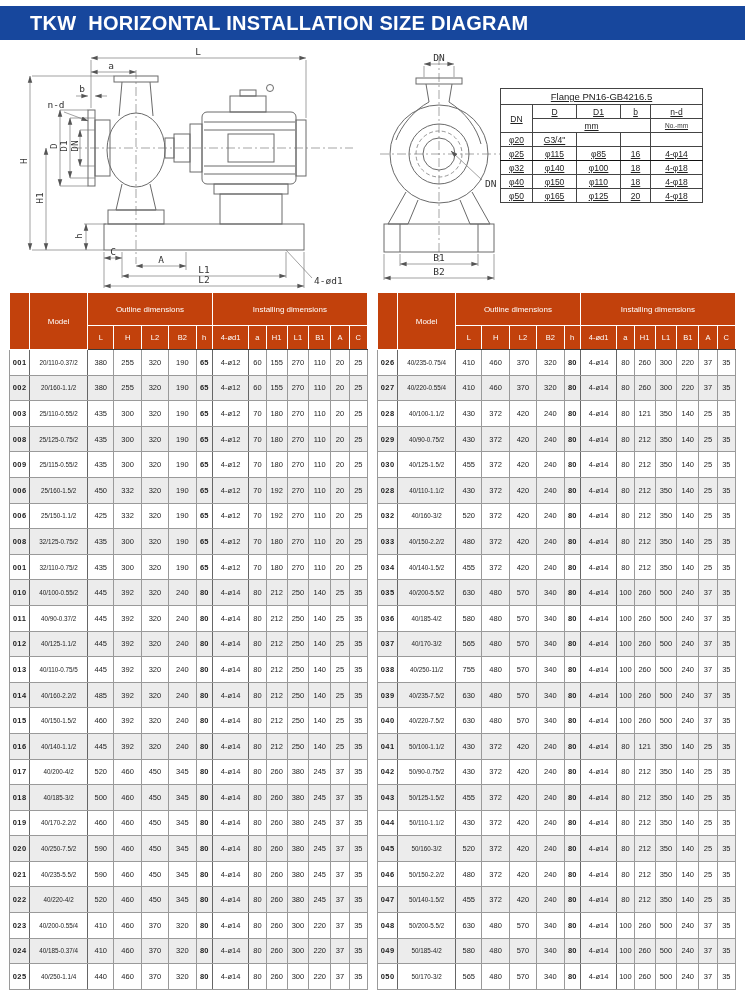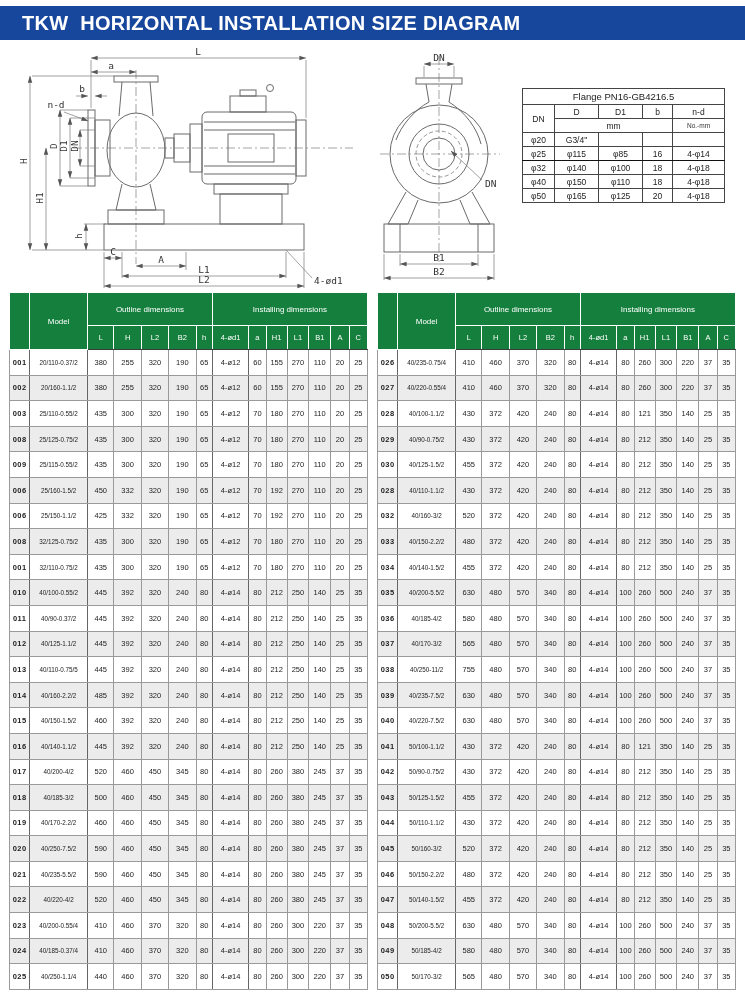--- a/index.html
+++ b/index.html
@@ -1,51 +1,51 @@
 <!DOCTYPE html>
 <html><head>
 <meta charset="utf-8">
 <style>
   html,body{margin:0;padding:0;background:#fff;}
   .page{position:relative;width:745px;height:1000px;background:#ffffff;overflow:hidden;
         font-family:"Liberation Sans",sans-serif;}
   
   .banner{position:absolute;top:6px;left:0;right:0;height:34px;background:#17479d;
           display:flex;align-items:center;}
-  .banner span{color:#ffffff;font-size:20px;font-weight:bold;padding-left:22px;
+  .banner span{color:#ffffff;font-size:20px;font-weight:bold;padding-left:30px;
                letter-spacing:.3px;white-space:pre;text-align:right;}
   
   .diagram-area{position:absolute;top:46px;left:0;width:745px;height:244px;}
   .side-view{position:absolute;left:18px;top:0;}
   .front-view{position:absolute;left:352px;top:4px;}
   svg text{font-family:"DejaVu Sans Mono",monospace;}
   
-  .flange-table{position:absolute;left:522px;top:42px;border-collapse:collapse;
-                font-size:8.5px;color:#222;table-layout:fixed;width:202px;}
+  .flange-table{position:absolute;left:500px;top:42px;border-collapse:collapse;
+                font-size:8.5px;color:#222;table-layout:fixed;width:202px;text-decoration:underline;}
   .flange-table th,.flange-table td{border:1px solid #444;text-align:center;
                 padding:0 2px;height:13px;font-weight:normal;overflow:hidden;}
   .flange-table .title-cell{font-size:9.5px;height:15px;}
   .flange-table .unit-small{font-size:6.5px;color:#333;}
   .flange-table tbody tr:nth-child(2) td{border-bottom:1.6px solid #111;}
   
   .tables-area{position:absolute;top:292px;left:9px;width:727px;display:flex;
                justify-content:space-between;}
   .dim-table{border-collapse:collapse;table-layout:fixed;width:359px;font-size:7.5px;
              color:#222;border:1.5px solid #2a2a2a;}
-  .dim-table th{background:#15803d;color:#fff;font-weight:normal;
+  .dim-table th{background:#c2410c;color:#fff;font-weight:normal;
                 border:1px solid rgba(255,255,255,.55);overflow:hidden;}
   .dim-table thead tr:first-child th{font-size:8px;height:30px;}
   .dim-table thead tr:last-child th{font-size:7.5px;height:21px;}
   .dim-table thead tr:last-child th{border-bottom:1.4px solid #3a3a3a;}
   .dim-table td{border:1px solid #9a9a9a;text-align:center;height:24.6px;
                 padding:0 1px;overflow:hidden;}
   .dim-table tbody tr:nth-child(even) td{background:#ececec;}
   .dim-table td:nth-child(1){font-weight:700;letter-spacing:.4px;border-right:1.2px solid #666;}
   .dim-table td:nth-child(2){font-size:6.3px;border-right:1.2px solid #666;}
-  .dim-table td:nth-child(7){border-right:1.2px solid #666;}
+  .dim-table td:nth-child(7){border-right:1.2px solid #666;font-weight:bold;}
   .dim-table td:nth-child(8){border-right:1.2px solid #666;text-align:center;}
 </style>
 </head>
 <body>
 
 <div class="page">
 
   <div class="banner">
     <span>TKW  HORIZONTAL INSTALLATION SIZE DIAGRAM</span>
   </div>

